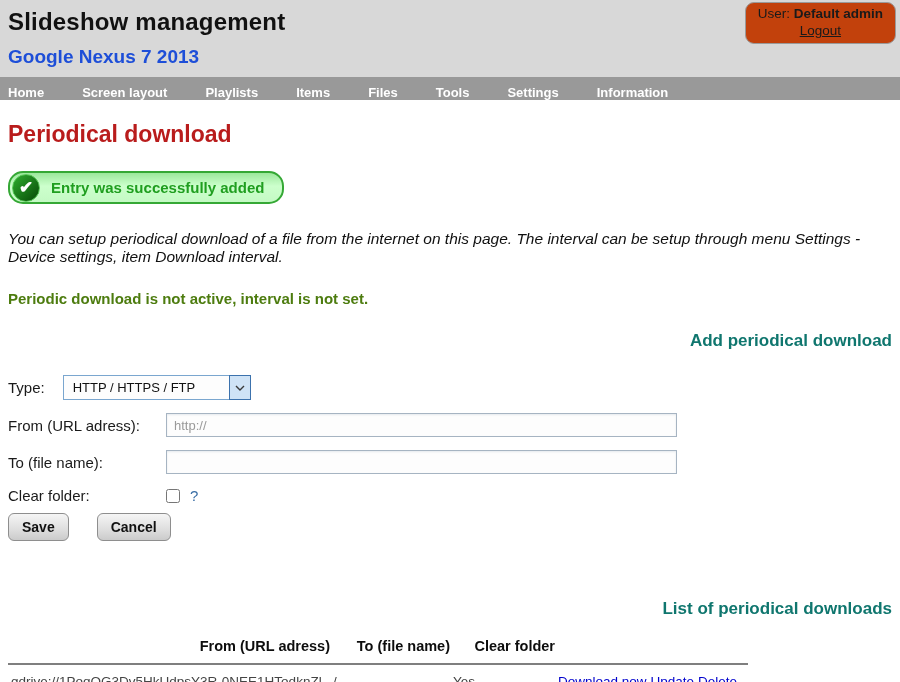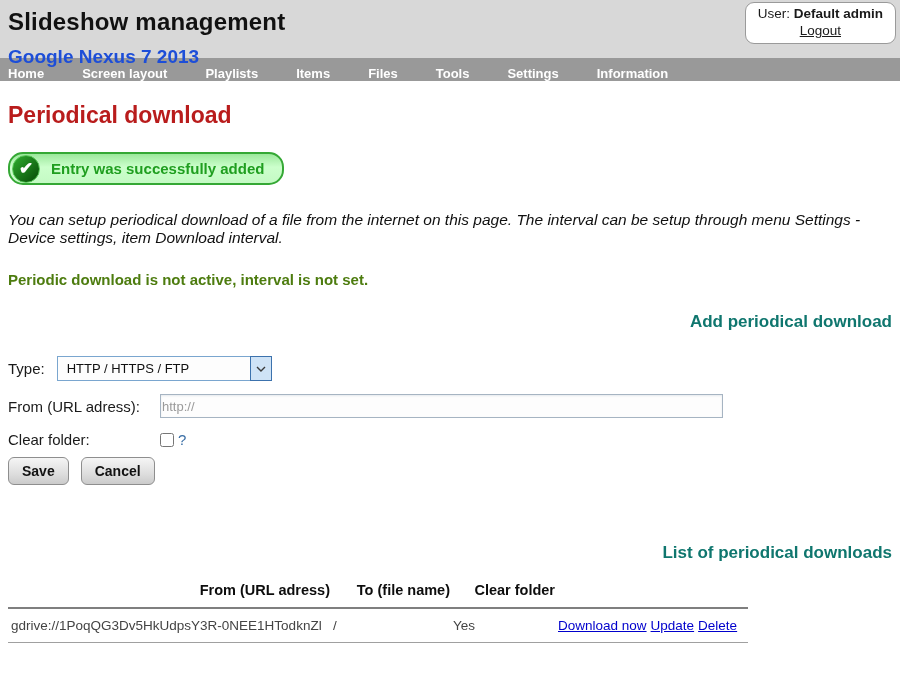--- a/index.html
+++ b/index.html
@@ -8,34 +8,34 @@
     width: 900px; height: 682px;
     font-family: "Liberation Sans", sans-serif;
     background: #ffffff; color: #111;
     overflow: hidden;
   }
 
   
   .app-header {
     position: relative;
     background: #d8d8d8;
-    height: 58px;
+    height: 77px;
     padding: 6px 0 0 8px;
   }
   .app-title {
     font-size: 24px; font-weight: bold; color: #111;
     margin: 2px 0 0 0; letter-spacing: 0.2px;
   }
   .device-title {
     font-size: 19px; font-weight: bold; color: #1d4ed8;
     margin-top: 10px;
   }
   .user-box {
     position: absolute; top: 2px; right: 4px;
-    background: #ffffff;
+    background: #c2410c;
     border: 1px solid #9a9a9a;
     border-radius: 9px;
     padding: 3px 12px 5px 12px;
     text-align: center;
     font-size: 13.5px;
     min-width: 140px;
   }
   .user-box .user-line { color: #1a1a1a; }
   .user-box .user-line b { font-weight: bold; }
   .logout-link {
@@ -115,65 +115,65 @@
 
   .section-heading {
     font-size: 17px; font-weight: bold;
     color: #0f766e;
     margin: 24px 0 0 0;
     text-align: right;
   }
 
   
   .form-area { margin-top: 24px; }
-  .form-row { display: flex; align-items: center; margin-top: 13px; }
+  .form-row { display: flex; align-items: center; margin-top: 13px; gap: 6px; }
   .form-row:first-child { margin-top: 0; }
   .label-inline { font-size: 15px; color: #1a1a1a; margin-right: 12px; }
   .label-col { font-size: 15px; color: #1a1a1a; width: 152px; flex: 0 0 152px; }
 
   .select-box {
     position: relative;
-    width: 215px; height: 25px;
+    width: 188px; height: 25px;
     border: 1px solid #7aa6cf;
     background: #fdfdfd;
     display: flex; align-items: center;
     padding-left: 9px;
     font-size: 13px; color: #111;
     cursor: pointer;
   }
   .select-arrow {
     position: absolute; right: -1px; top: -1px; bottom: -1px;
     width: 22px;
     background: #cfe3f6;
     border: 1px solid #3c72ad;
     display: flex; align-items: center; justify-content: center;
   }
 
   .text-input {
-    width: 563px; height: 24px;
+    width: 511px; height: 24px;
     border: 1px solid #a6b4c2;
     box-shadow: inset 0 1px 2px rgba(60,90,120,0.12);
     background: #fdfdfd;
     font-family: "Liberation Sans", sans-serif;
     font-size: 13px;
-    padding: 0 1px;
+    padding: 0 7px;
     color: #222;
     outline: none;
   }
   .text-input::placeholder { color: #9a9a9a; }
 
   .checkbox {
     width: 14px; height: 14px; margin: 0 4px 0 0;
     cursor: pointer;
   }
   .help-mark {
     color: #3a6ea5; font-size: 15px; cursor: pointer; text-decoration: none;
   }
 
-  .button-row { display: flex; gap: 12px; margin-top: 9px; }
+  .button-row { display: flex; gap: 28px; margin-top: 9px; }
   .btn {
     font-family: "Liberation Sans", sans-serif;
     font-size: 14px; font-weight: bold; color: #111;
     background: linear-gradient(to bottom, #f5f5f5 0%, #dedede 60%, #cbcbcb 100%);
     border: 1px solid #8e8e8e;
     border-radius: 6px;
     padding: 5px 13px;
     cursor: pointer;
     min-width: 54px;
   }
@@ -254,20 +254,24 @@
             </svg>
         </span>
       </div>
     </div>
 
     <div class="form-row">
       <span class="label-col">From (URL adress):</span>
       <input class="text-input" type="text" placeholder="http://" style="">
     </div>
 
+    <div class="form-row">
+      <span class="label-col">To (file name):</span>
+      <input class="text-input" type="text" style="">
+    </div>
 
     <div class="form-row">
       <span class="label-col">Clear folder:</span>
       <input class="checkbox" type="checkbox" style="">
       <a class="help-mark">?</a>
     </div>
 
     <div class="button-row">
       <button class="btn">Save</button>
       <button class="btn">Cancel</button>

